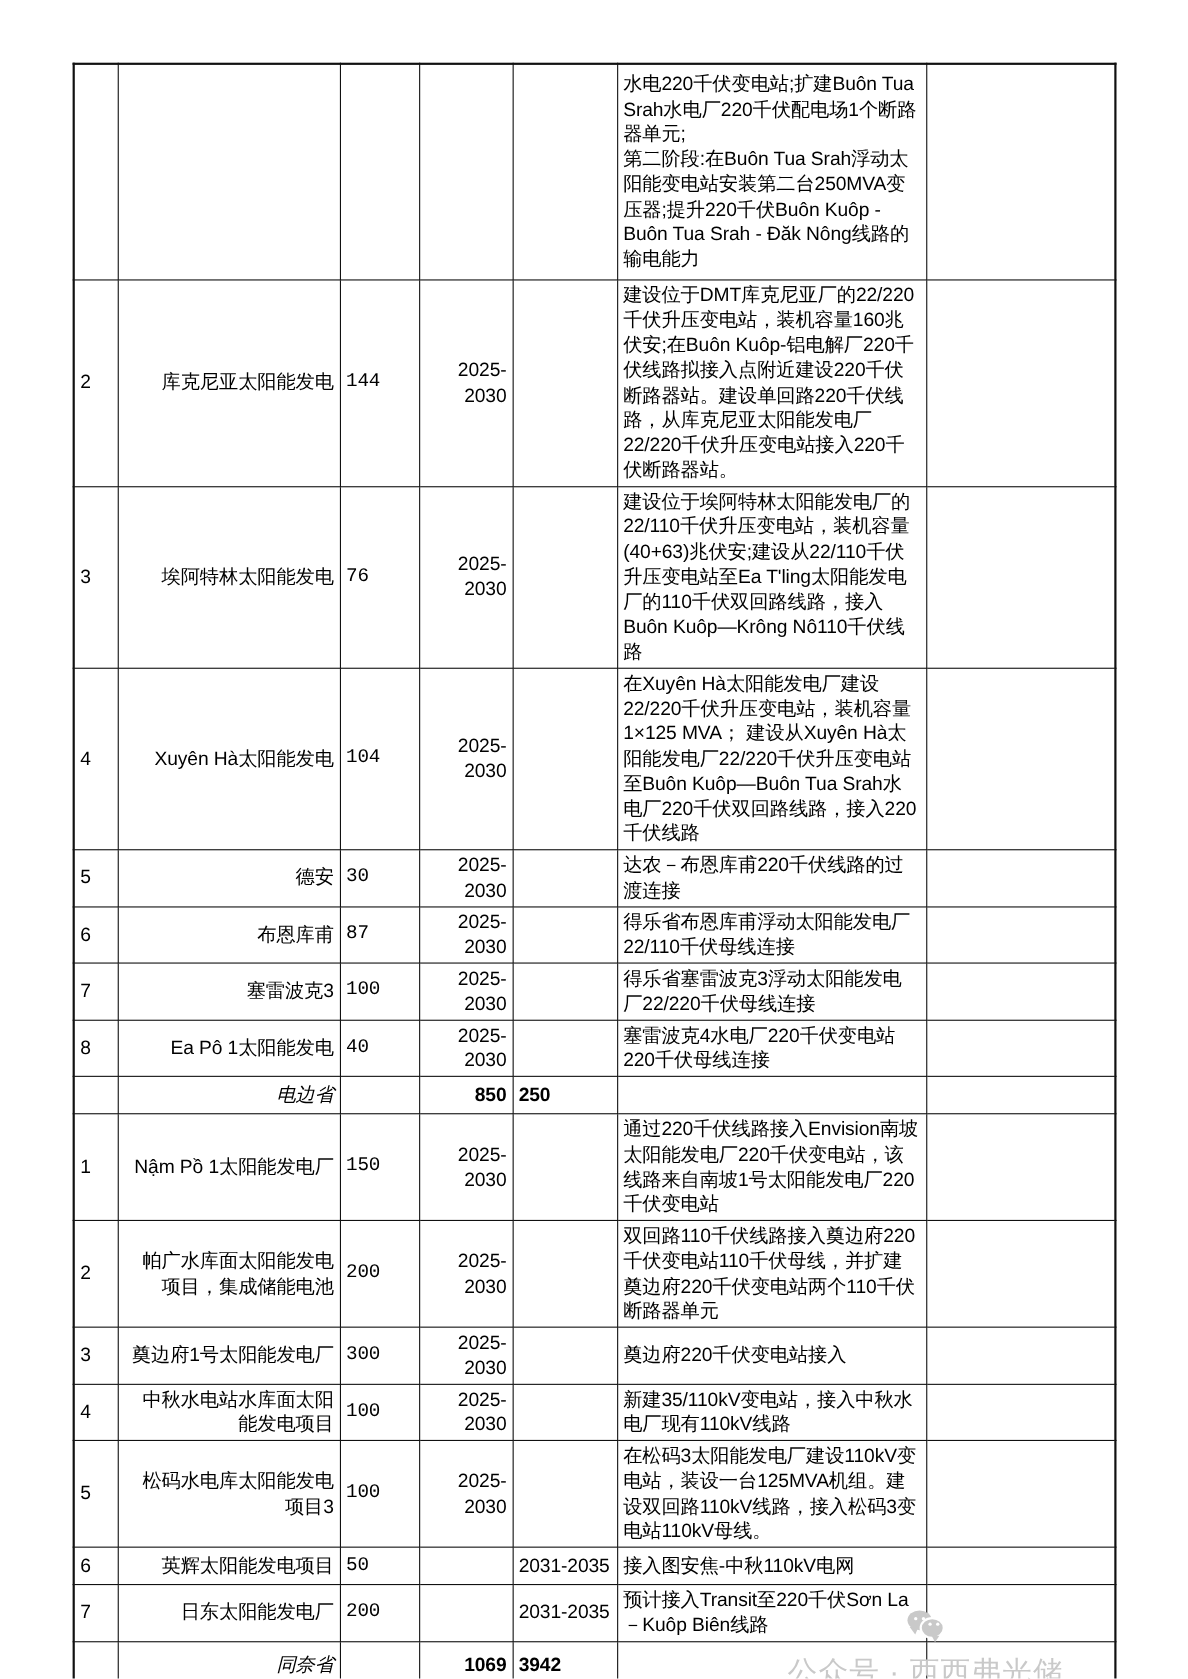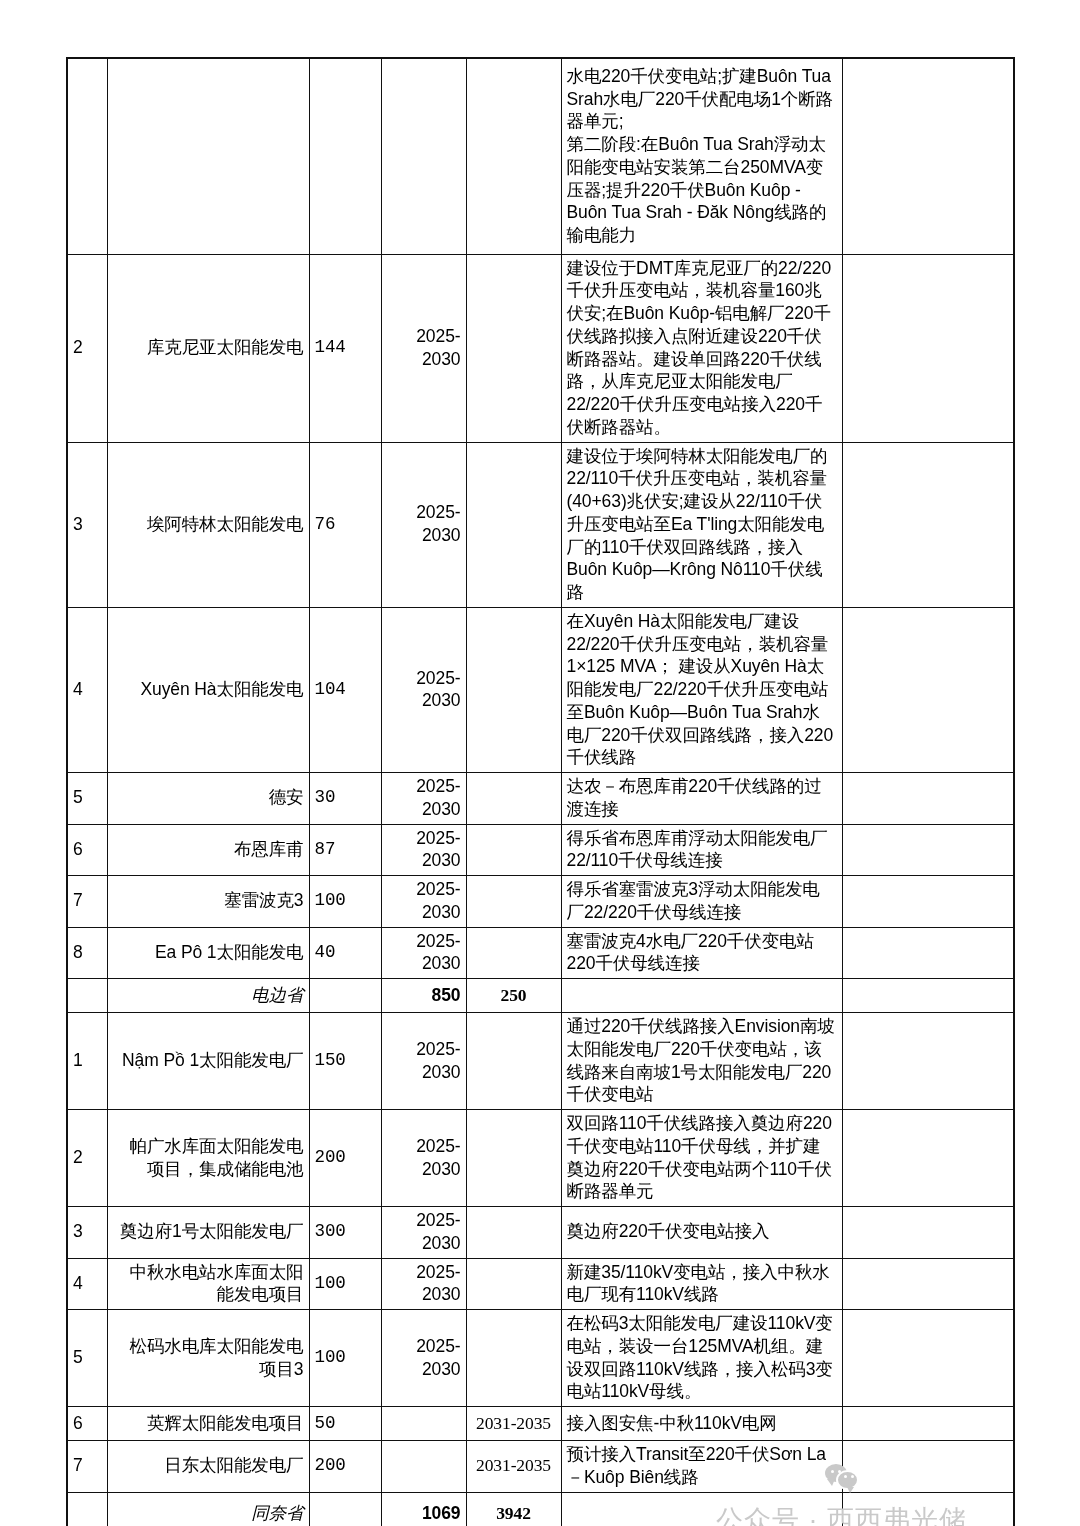--- a/index.html
+++ b/index.html
@@ -55,21 +55,21 @@
   col.c-cap   { width: 72px;  }
   col.c-year  { width: 85px;  }
   col.c-extra { width: 95px;  }
   col.c-desc  { width: 281px; }
   col.c-last  { width: 172px; }
 
   td.idx   { text-align: left; }
   td.name  { text-align: right; }
   td.cap   { text-align: left; font-family: Liberation Mono, monospace; }
   td.year  { text-align: right; }
-  td.extra { text-align: center; font-family: Liberation Serif, serif; }
+  td.extra { text-align: left; }
   td.desc  { text-align: left; vertical-align: top; padding-top: 4px; margin-left: 29px; }
   td.last  { text-align: left; }
 
   tr.total td { font-weight: bold; }
   tr.total td.name { font-weight: normal; font-style: italic; }
 
   .watermark {
     position: absolute;
     left: 716px;
     top: 1463px;

